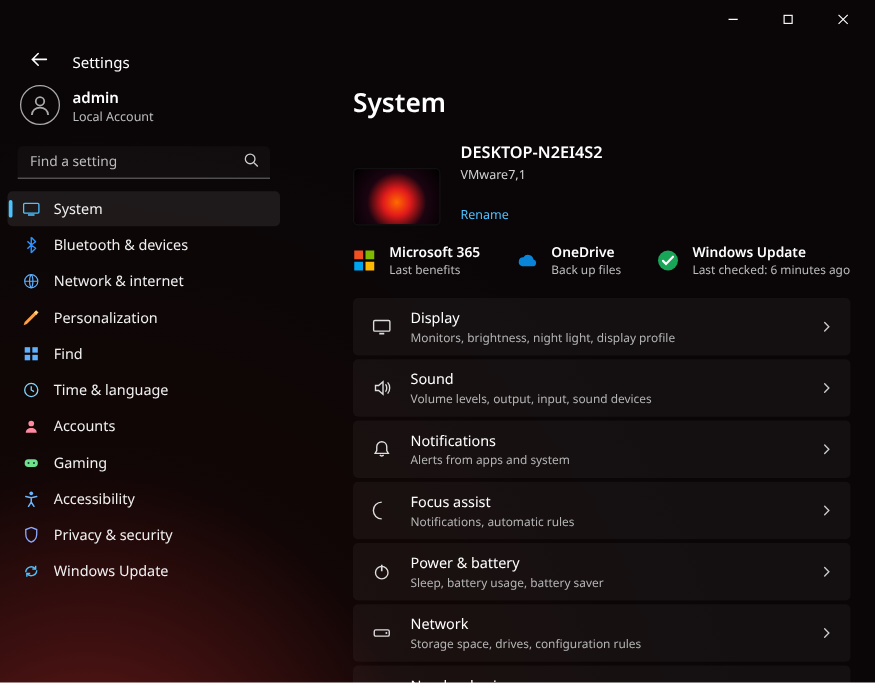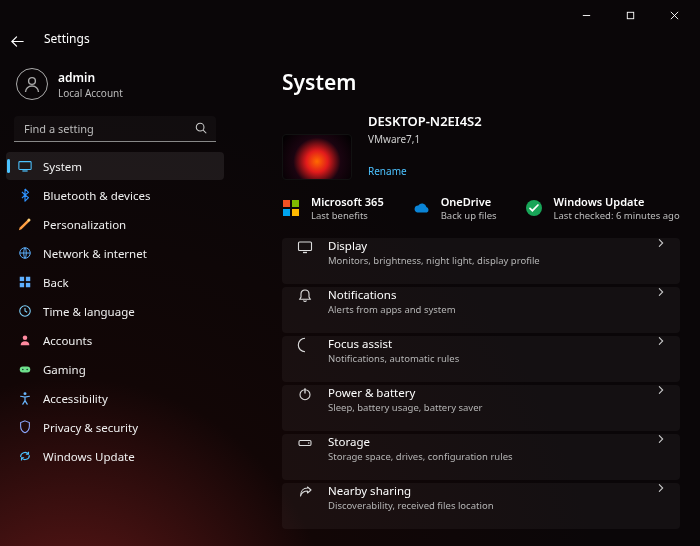--- a/index.html
+++ b/index.html
@@ -1,20 +1,20 @@
 <!DOCTYPE html>
 <html><head>
 <meta charset="utf-8">
 <style>
 * {margin:0;padding:0;box-sizing:border-box;font-family:"Segoe UI",system-ui,sans-serif;-webkit-font-smoothing:antialiased}
 body{width:700px;height:546px;background:radial-gradient(ellipse at 10% 120%,#6b1a1a 0%,#120606 30%,#0a0608 60%);color:#fff;overflow:hidden}
 .window{width:100%;height:100%;display:flex;flex-direction:column}
 .titlebar{height:30px;display:flex;align-items:center;justify-content:flex-end;padding:0 4px}
 .caption{width:44px;height:30px;display:flex;align-items:center;justify-content:center;color:#fff}
-.header{height:28px;display:flex;align-items:flex-start;padding:0 6px;gap:16px;margin-bottom:4px}
+.header{height:28px;display:flex;align-items:flex-end;padding:0 20px;gap:16px;margin-bottom:4px}
 .back{display:flex;align-items:center;justify-content:center;width:22px;height:22px}
 .hdr-title{font-size:12px}
 .content{flex:1;display:flex;overflow:hidden}
 .sidebar{width:230px;display:flex;flex-direction:column;padding:0 6px 12px 6px}
 .account{display:flex;align-items:center;gap:10px;padding:6px 10px 14px 10px}
 .avatar{width:32px;height:32px;border:1.3px solid #aaa;border-radius:50%;display:flex;align-items:center;justify-content:center}
 .acc-name{font-size:12px;font-weight:600}
 .acc-sub{font-size:10px;color:#bcbcbc}
 .search{position:relative;margin:2px 8px 8px 8px}
 .search input{width:100%;height:26px;background:rgba(255,255,255,.03);border:none;border-bottom:1.5px solid #888;border-radius:4px 4px 0 0;color:#fff;padding:0 28px 0 10px;font-size:11px;outline:none}
@@ -32,21 +32,21 @@
 .device-thumb{width:70px;height:46px;border-radius:4px;background:radial-gradient(circle at 50% 60%,#ff6a00 0%,#e21b1b 25%,#1a0410 55%,#000 100%);border:1px solid #111}
 .device-name{font-size:13px;font-weight:600}
 .device-model{font-size:10px;color:#cfcfcf;margin-top:2px}
 .device-rename{font-size:10px;color:#4cc2ff;margin-top:18px;display:inline-block}
 .promo{display:flex;gap:28px;margin-bottom:16px;flex-wrap:wrap}
 .promo-item{display:flex;align-items:center;gap:11px}
 .promo-icon{width:18px;height:18px;display:flex;align-items:center;justify-content:center;flex-shrink:0}
 .promo-title{font-size:11px;font-weight:600}
 .promo-sub{font-size:9.5px;color:#bdbdbd}
 .list{display:flex;flex-direction:column;gap:3px;padding-bottom:20px}
-.row{height:46px;background:rgba(255,255,255,.045);border-radius:4px;display:flex;align-items:flex-start;padding:0 14px;gap:14px}
+.row{height:46px;background:rgba(255,255,255,.045);border-radius:4px;display:flex;align-items:center;padding:0 14px;gap:14px}
 .row-icon{width:18px;height:18px;display:flex;align-items:center;justify-content:center;color:#ddd;flex-shrink:0}
 .row-text{flex:1}
 .row-title{font-size:11.5px}
 .row-sub{font-size:9.5px;color:#b5b5b5;margin-top:1px}
 .chev{color:#ccc}
 svg{display:block}
 </style>
 </head>
 <body>
 
@@ -225,40 +225,40 @@
             <span class="nav-icon">
               <svg width="14" height="14">
                 <use href="#ic-bluetooth"></use>
               </svg>
             </span>
             <span>Bluetooth &amp; devices</span>
           </div>
           <div class="nav-item">
             <span class="nav-icon">
               <svg width="14" height="14">
+                <use href="#ic-network"></use>
+              </svg>
+            </span>
+            <span>Network &amp; internet</span>
+          </div>
+          <div class="nav-item">
+            <span class="nav-icon">
+              <svg width="14" height="14">
                 <use href="#ic-personalization"></use>
               </svg>
             </span>
             <span>Personalization</span>
           </div>
           <div class="nav-item">
             <span class="nav-icon">
               <svg width="14" height="14">
-                <use href="#ic-network"></use>
-              </svg>
-            </span>
-            <span>Network &amp; internet</span>
-          </div>
-          <div class="nav-item">
-            <span class="nav-icon">
-              <svg width="14" height="14">
                 <use href="#ic-apps"></use>
               </svg>
             </span>
-            <span>Back</span>
+            <span>Find</span>
           </div>
           <div class="nav-item">
             <span class="nav-icon">
               <svg width="14" height="14">
                 <use href="#ic-time"></use>
               </svg>
             </span>
             <span>Time &amp; language</span>
           </div>
           <div class="nav-item">
@@ -364,20 +364,36 @@
             </div>
             <span class="chev">
               <svg width="10" height="10">
                 <use href="#ic-chev"></use>
               </svg>
             </span>
           </div>
           <div class="row">
             <span class="row-icon">
               <svg width="16" height="16">
+                <use href="#ic-sound"></use>
+              </svg>
+            </span>
+            <div class="row-text">
+              <div class="row-title">Sound</div>
+              <div class="row-sub">Volume levels, output, input, sound devices</div>
+            </div>
+            <span class="chev">
+              <svg width="10" height="10">
+                <use href="#ic-chev"></use>
+              </svg>
+            </span>
+          </div>
+          <div class="row">
+            <span class="row-icon">
+              <svg width="16" height="16">
                 <use href="#ic-notifications"></use>
               </svg>
             </span>
             <div class="row-text">
               <div class="row-title">Notifications</div>
               <div class="row-sub">Alerts from apps and system</div>
             </div>
             <span class="chev">
               <svg width="10" height="10">
                 <use href="#ic-chev"></use>
@@ -416,21 +432,21 @@
               </svg>
             </span>
           </div>
           <div class="row">
             <span class="row-icon">
               <svg width="16" height="16">
                 <use href="#ic-storage"></use>
               </svg>
             </span>
             <div class="row-text">
-              <div class="row-title">Storage</div>
+              <div class="row-title">Network</div>
               <div class="row-sub">Storage space, drives, configuration rules</div>
             </div>
             <span class="chev">
               <svg width="10" height="10">
                 <use href="#ic-chev"></use>
               </svg>
             </span>
           </div>
           <div class="row">
             <span class="row-icon">

